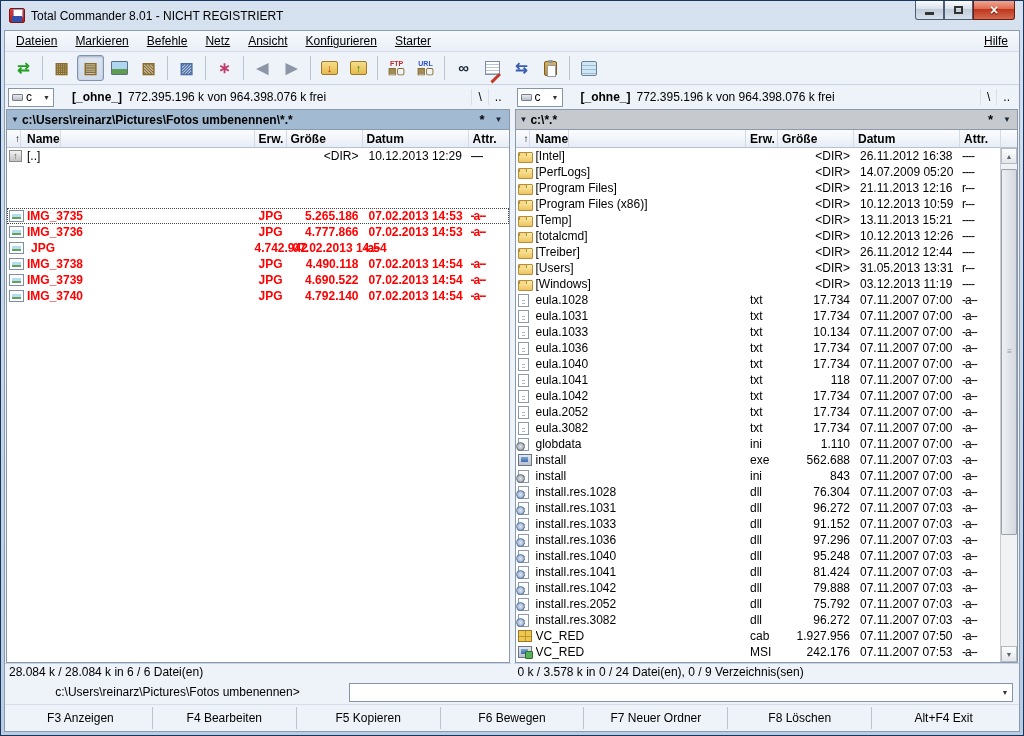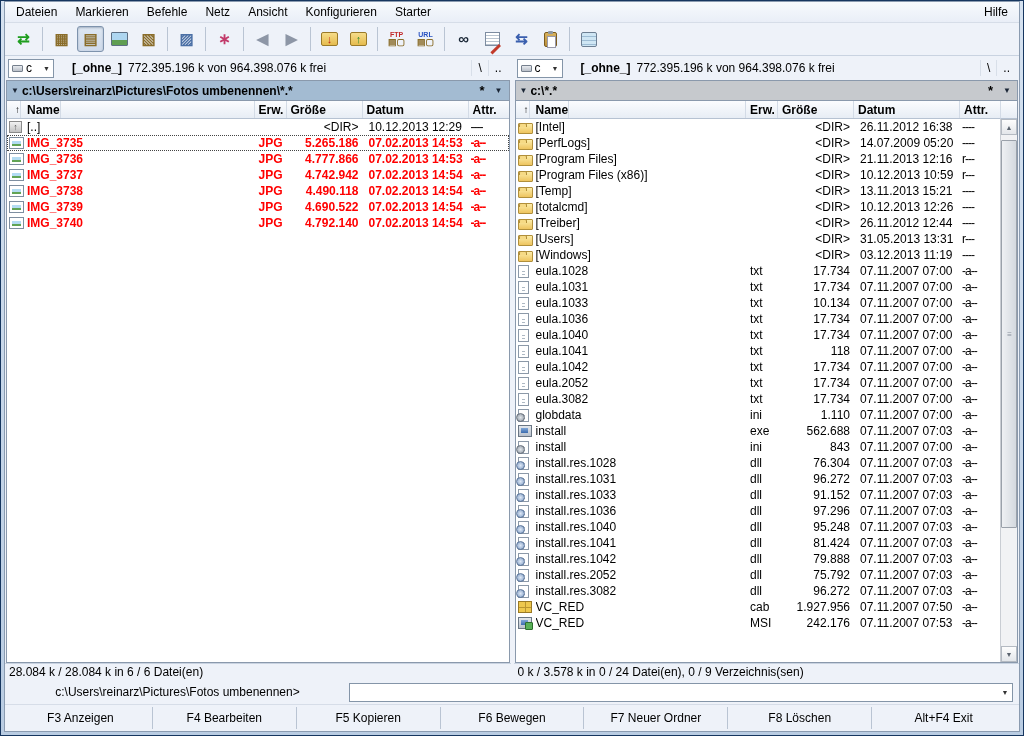--- a/index.html
+++ b/index.html
@@ -23,21 +23,21 @@
   .winbtn.min{border-radius:0 0 0 3px;}
   .winbtn.close{width:42px;background:linear-gradient(#f2a490,#dd6a50 45%,#c0351c 46%,#d06b4f);border-color:#6e1c0d;border-radius:0 0 3px 0;}
   .glyph-min{width:9px;height:3px;background:#333;margin-top:6px;}
   .glyph-max{width:9px;height:8px;border:2px solid #333;background:transparent;}
   .glyph-close{color:#fff;font-weight:bold;font-size:14px;line-height:14px;text-shadow:0 1px 1px #5a1408;}
 
   
   .client{flex:1;margin:0 3px 3px;border:1px solid #8a9bb0;background:#eef2f9;display:flex;flex-direction:column;min-height:0;}
 
   .menubar{height:21px;flex:none;display:flex;align-items:center;background:linear-gradient(#f7fafd,#e9eef7);border-bottom:1px solid #d6dde8;font-size:12px;padding:0 2px;}
-  .menu-item{padding:2px 9px;color:#000;}
+  .menu-item{padding:2px 9px;color:#000;text-decoration:underline;}
   .menu-spacer{flex:1;}
 
   .toolbar{height:33px;flex:none;display:flex;align-items:center;background:#eef2f9;border-bottom:1px solid #c9d3e1;padding:0 4px;}
   .tbtn{width:27px;height:26px;border:1px solid transparent;border-radius:3px;display:flex;align-items:center;justify-content:center;background:transparent;margin:0 1px;flex:none;}
   .tbtn.pressed{border:1px solid #7e93ad;background:linear-gradient(#dde6f1,#cfdaea);box-shadow:inset 0 1px 2px rgba(60,80,110,.35);}
   .tsep{width:1px;height:24px;background:#b9c4d3;margin:0 4px;flex:none;}
   .tico{font-size:15px;line-height:16px;font-weight:bold;}
   .tb-pic{width:17px;height:14px;border:1px solid #5d6f84;background:linear-gradient(180deg,#aed6f0 55%,#5f9e52 55%);border-radius:1px;}
   .tb-crate{width:17px;height:14px;background:linear-gradient(#f6dd8a,#e5bb4e);border:1px solid #9a7a28;border-radius:2px;text-align:center;font-size:11px;line-height:12px;font-weight:bold;}
   .tb-2line{display:flex;flex-direction:column;align-items:center;font-weight:bold;}
@@ -79,21 +79,21 @@
   .lheader .hname{grid-column:1/3;padding-left:4px;}
   .lheader span{border-right:1px solid #d3dbe6;height:100%;display:flex;align-items:center;padding-left:4px;overflow:hidden;}
   .lheader .hattr{border-right:none;}
   .sort-arrow{font-size:10px;margin-right:2px;}
   .hdr-pad{position:absolute;right:0;top:0;width:17px;height:18px;background:linear-gradient(#fbfcfe,#e7edf5);border-bottom:1px solid #b6c2d2;border-left:1px solid #d3dbe6;}
 
   .flist{flex:1;overflow:hidden;position:relative;background:#fff;}
   .flist.has-sb{margin-right:17px;}
   .frow{height:16px;display:grid;grid-template-columns:20px minmax(0,1fr) 32px 76px 106px 40px;align-items:center;font-size:12px;color:#000;cursor:default;}
   .frow.marked{color:#f00;font-weight:bold;}
-  .frow.cursor{outline:1px dotted #444;outline-offset:-1px;}
+  .frow.cursor{outline:1px dotted #444;outline-offset:-1px;margin-top:44px;}
   .c-name{white-space:nowrap;overflow:hidden;}
   .c-ext{padding-left:4px;}
   .c-size{text-align:right;padding-right:4px;white-space:nowrap;}
   .c-date{padding-left:6px;white-space:nowrap;}
   .c-attr{padding-left:2px;letter-spacing:-1px;white-space:nowrap;}
 
   .ficon{width:16px;height:14px;margin-left:2px;position:relative;display:flex;align-items:center;justify-content:center;}
   .folder-icon{width:15px;height:11px;background:linear-gradient(#fceda9,#eec45f);border:1px solid #b18f3a;border-radius:1px;margin-top:2px;}
   .folder-icon::before{content:'';position:absolute;top:-1px;left:0;width:6px;height:3px;background:#f6da85;border:1px solid #b18f3a;border-bottom:none;border-radius:2px 2px 0 0;}
   .updir-icon{width:13px;height:12px;background:linear-gradient(#f2f2f2,#c2c2c2);border:1px solid #8a8a8a;font-size:9px;font-weight:bold;color:#555;line-height:10px;text-align:center;}
@@ -125,20 +125,35 @@
 
   .fnbar{height:27px;flex:none;display:flex;align-items:stretch;background:#eef2f9;border-top:1px solid #d6dde8;padding:2px 4px;}
   .fnbtn{flex:1;display:flex;align-items:center;justify-content:center;font-size:12px;color:#000;border-right:1px solid #b9c4d3;background:transparent;}
   .fnbtn:last-child{border-right:none;}
 </style>
 </head>
 <body>
 
 <div class="window">
 
+  <div class="titlebar">
+    <span class="app-icon"></span>
+    <span class="title-text">Total Commander 8.01 - NICHT REGISTRIERT</span>
+    <div class="winbtns">
+      <div class="winbtn min">
+          <span class="glyph-min"></span>
+        </div>
+      <div class="winbtn">
+          <span class="glyph-max"></span>
+        </div>
+      <div class="winbtn close">
+          <span class="glyph-close">×</span>
+        </div>
+    </div>
+  </div>
 
   <div class="client">
     <div class="menubar">
       <span id="menu-left" style="display: flex;">
           <span class="menu-item">Dateien</span>
           <span class="menu-item">Markieren</span>
           <span class="menu-item">Befehle</span>
           <span class="menu-item">Netz</span>
           <span class="menu-item">Ansicht</span>
           <span class="menu-item">Konfigurieren</span>
@@ -272,21 +287,20 @@
               <div class="frow marked">
                 <span class="ficon image-icon"></span>
                 <span class="c-name">IMG_3736</span>
                 <span class="c-ext">JPG</span>
                 <span class="c-size">4.777.866</span>
                 <span class="c-date">07.02.2013 14:53</span>
                 <span class="c-attr">-a--</span>
               </div>
               <div class="frow marked">
                 <span class="ficon image-icon"></span>
-                <span class="c-name">IMG_3737</span>
                 <span class="c-ext">JPG</span>
                 <span class="c-size">4.742.942</span>
                 <span class="c-date">07.02.2013 14:54</span>
                 <span class="c-attr">-a--</span>
               </div>
               <div class="frow marked">
                 <span class="ficon image-icon"></span>
                 <span class="c-name">IMG_3738</span>
                 <span class="c-ext">JPG</span>
                 <span class="c-size">4.490.118</span>

